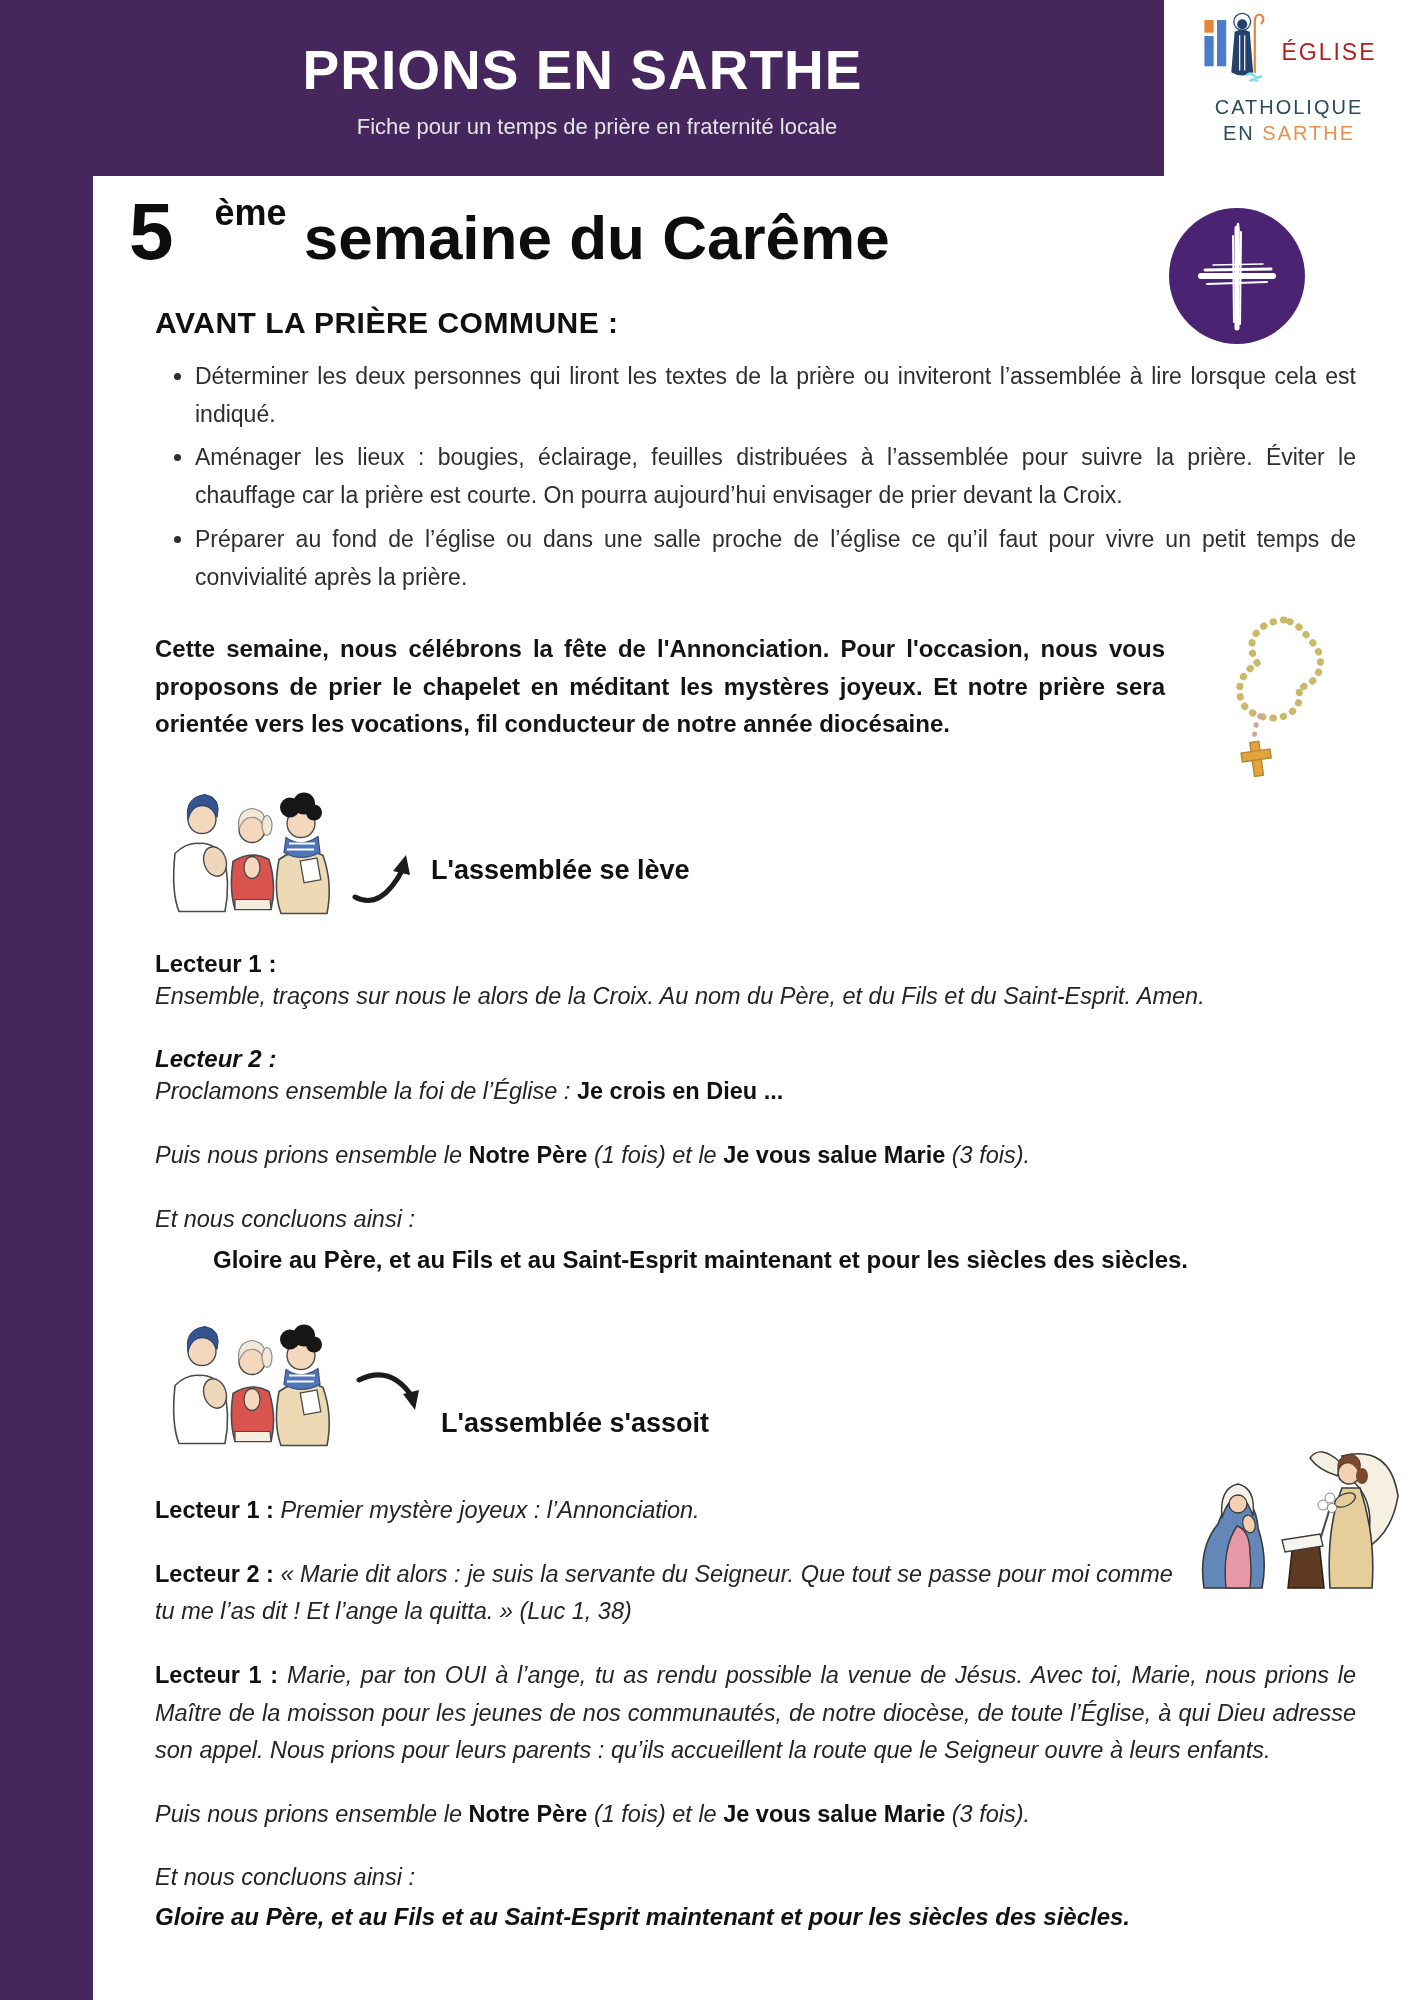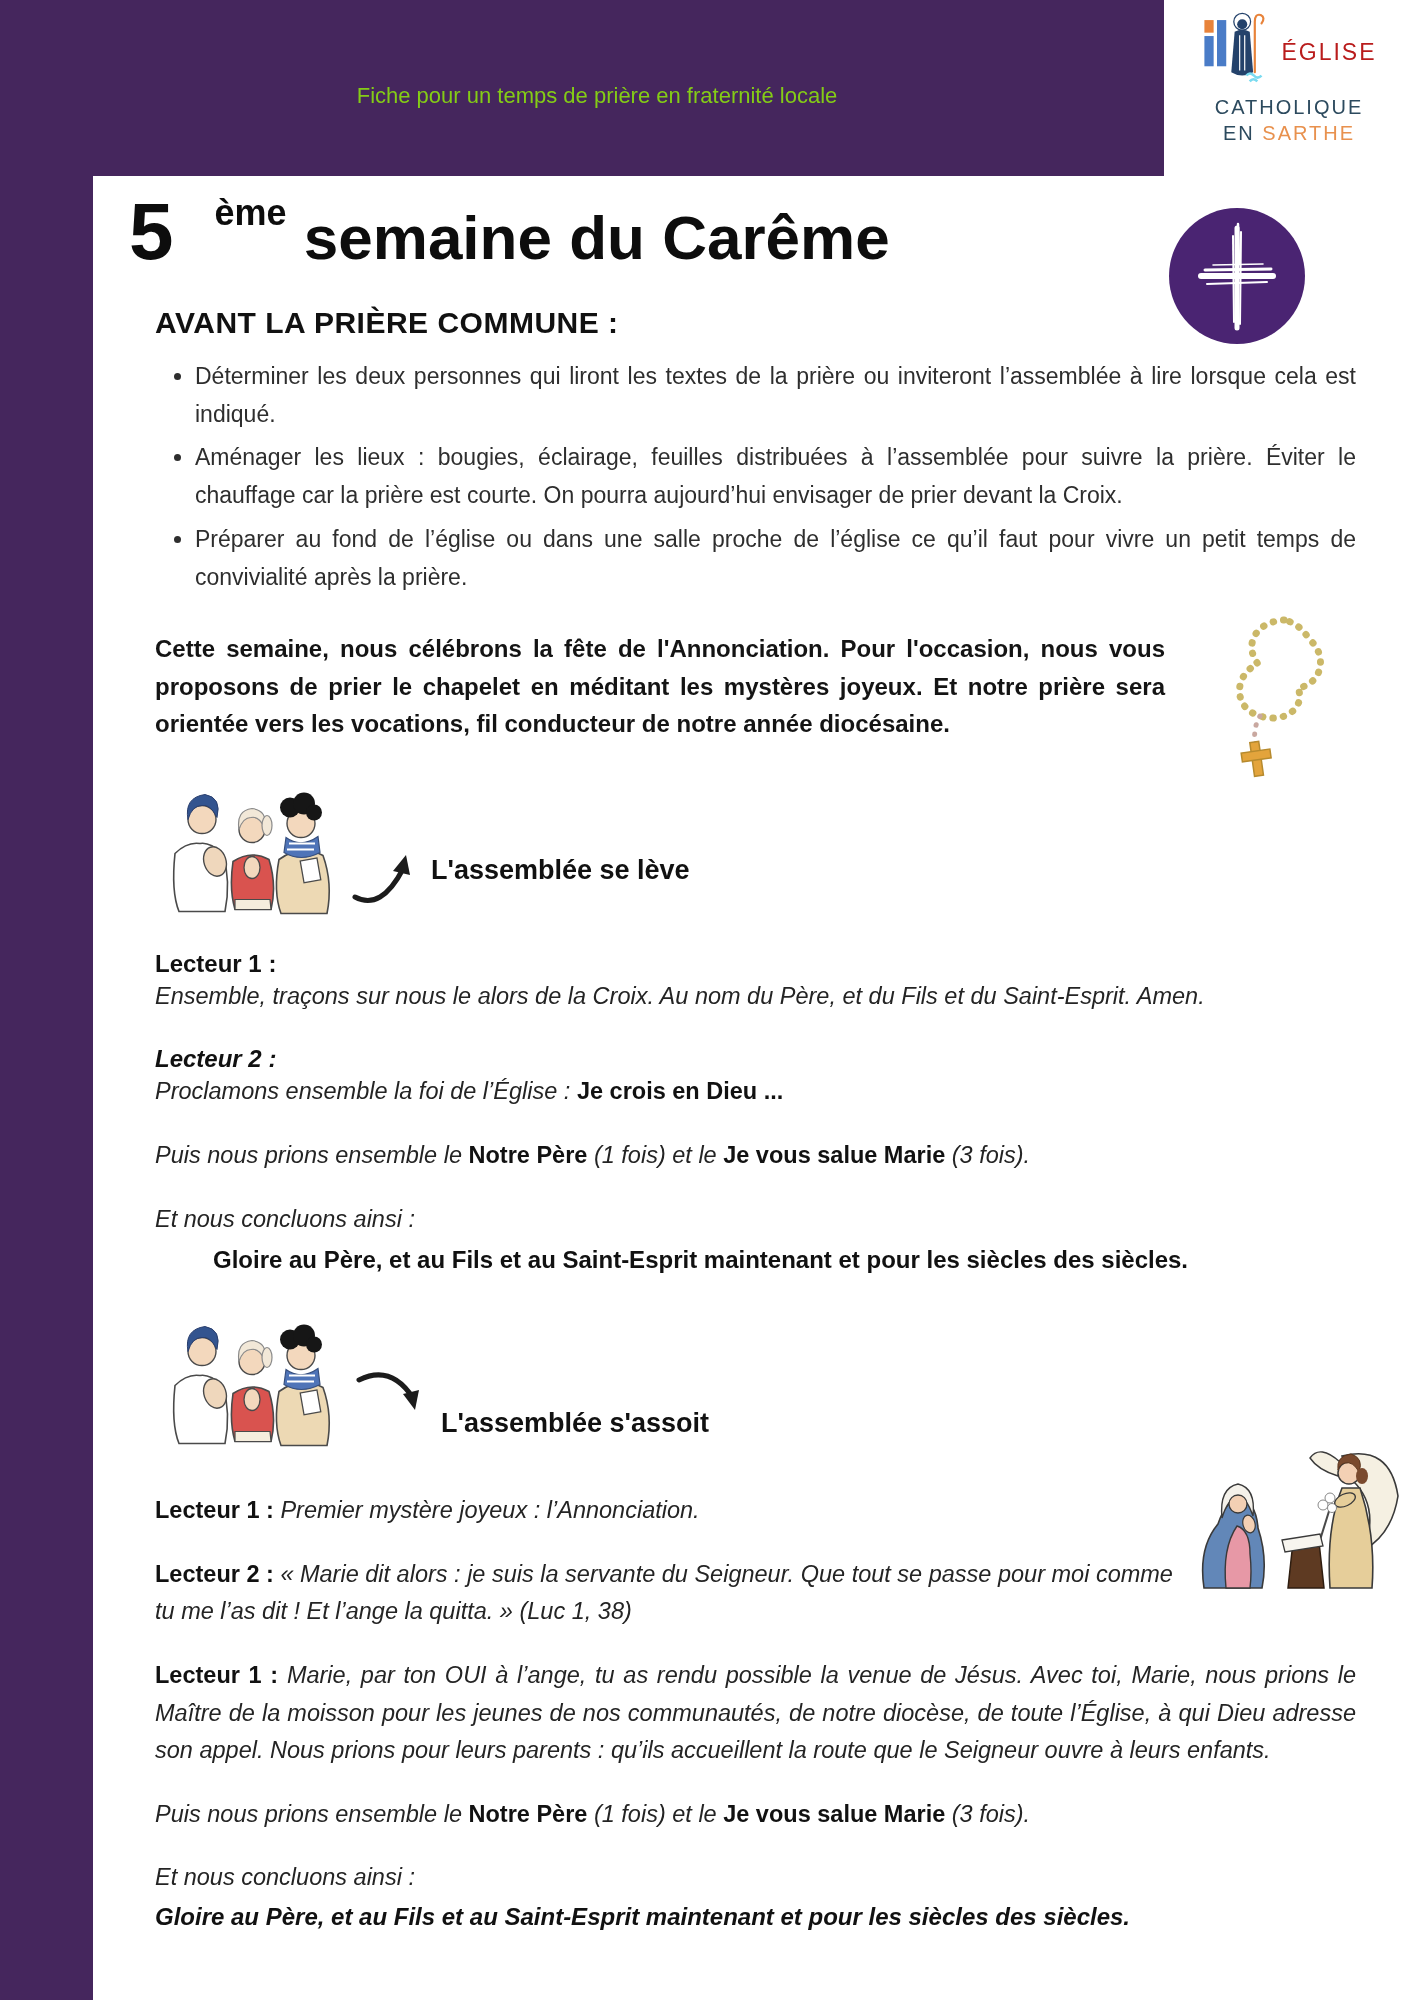--- a/index.html
+++ b/index.html
@@ -5,21 +5,21 @@
   html,body{margin:0;padding:0;background:#e9e9e9;}
   .page{
     width:1414px;height:2000px;margin:0 auto;background:#ffffff;
     font-family:"Liberation Sans","DejaVu Sans",sans-serif;color:#222;
     position:relative;overflow:hidden;display:flex;flex-direction:column;
   }
   
   .header{background:#45265D;height:176px;position:relative;flex-shrink:0;}
   .header-inner{width:1165px;height:100%;display:flex;flex-direction:column;align-items:center;justify-content:center;}
   .header-title{color:#fff;font-size:55px;font-weight:800;letter-spacing:1px;line-height:1;margin-top:6px;}
-  .header-sub{color:#84cc16;font-size:22px;font-weight:300;margin-top:16px;margin-left:29px;}
+  .header-sub{color:#e5e5e5;font-size:22px;font-weight:300;margin-top:16px;margin-left:29px;}
   .logo-box{
     position:absolute;top:0;right:0;width:250px;height:176px;background:#fff;
     display:flex;flex-direction:column;align-items:center;padding-top:10px;box-sizing:border-box;
   }
   .logo-row{display:flex;align-items:center;gap:6px;}
   .logo-text{color:#b91c1c;font-size:23px;letter-spacing:2px;font-weight:400;}
   .logo-line2{color:#2C4A5E;font-size:20px;letter-spacing:2px;margin-top:2px;}
   .logo-line3{font-size:20px;letter-spacing:2px;margin-top:3px;color:#2C4A5E;}
   .logo-line3 .sarthe{color:#E8914E;}
   
@@ -61,20 +61,21 @@
   .deco-annun{left:1192px;top:1436px;}
   svg{display:block;}
 </style>
 </head>
 <body>
 
 <div class="page">
 
   <div class="header">
     <div class="header-inner">
+      <div class="header-title">PRIONS EN SARTHE</div>
       <div class="header-sub">Fiche pour un temps de prière en fraternité locale</div>
     </div>
     <div class="logo-box">
       <div class="logo-row">
         <span>
           <svg width="74" height="84" viewBox="0 0 84 100">
             <rect x="2" y="12" width="11" height="15" fill="#E8833A"></rect>
             <rect x="2" y="31" width="11" height="36" fill="#4A7CC7"></rect>
             <rect x="17" y="12" width="11" height="55" fill="#4A7CC7"></rect>
             <circle cx="47" cy="14" r="10" fill="none" stroke="#24426B" stroke-width="1.5"></circle>

